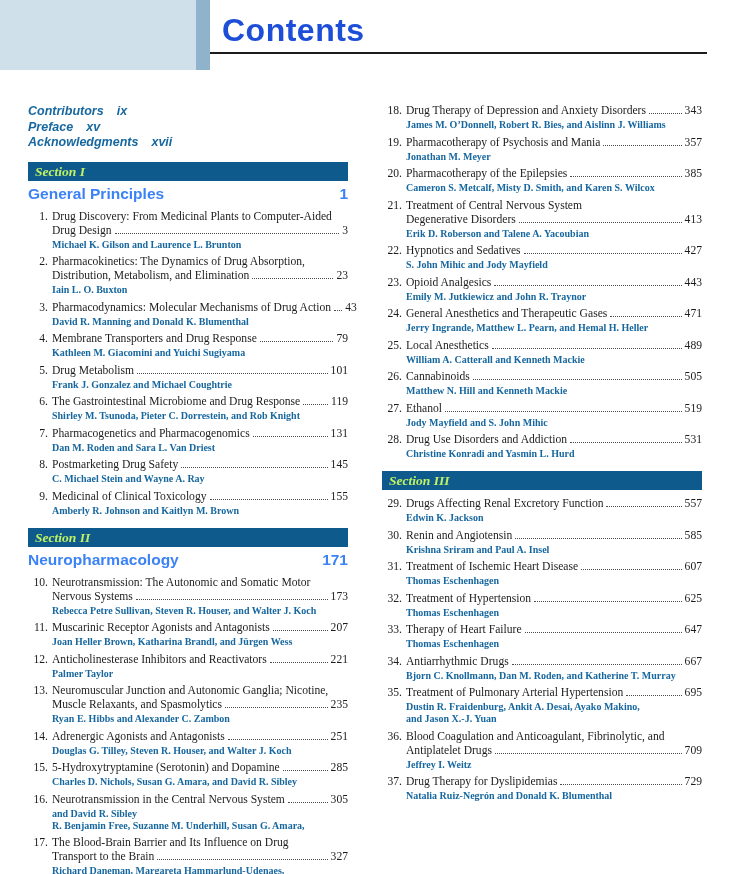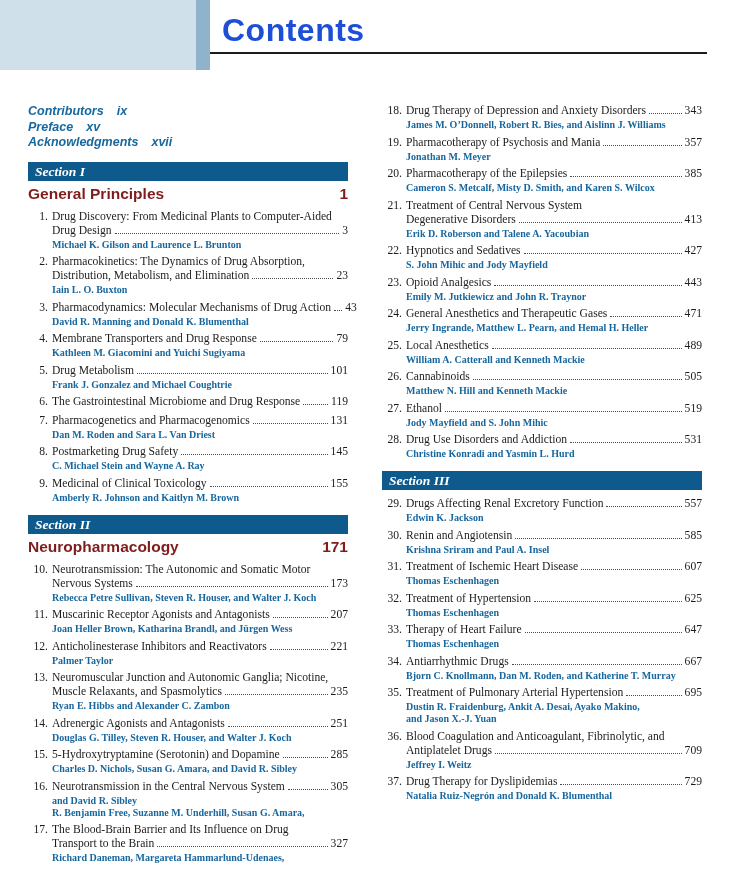--- a/index.html
+++ b/index.html
@@ -19,26 +19,26 @@
   .col { position:absolute; top:104px; width:320px; }
   .col-left  { left:28px; }
   .col-right { left:382px; }
   
   .front-matter { margin-bottom:10px; }
   .fm-item { font-style:italic; font-weight:bold; color:#16689f; font-size:12.5px; line-height:15.5px; }
   .fm-page { margin-left:13px; }
   
   .section-block { margin-top:11px; margin-bottom:7px; }
   .section-bar {
-    background:#0f5a8c; color:#ffffff; height:19px; line-height:19px; padding-left:7px;
+    background:#0f5a8c; color:#bef264; height:19px; line-height:19px; padding-left:7px;
     font-family:"Liberation Serif", serif; font-style:italic; font-weight:600; font-size:13.5px;
   }
   .section-heading {
     display:flex; align-items:flex-end; justify-content:space-between;
-    color:#7f1d1d; font-weight:bold; font-size:15.5px; line-height:18px; margin-top:4px;
+    color:#3b82f6; font-weight:bold; font-size:15.5px; line-height:18px; margin-top:4px;
   }
   .section-title-lines div { white-space:nowrap; }
   .section-page { flex:none; padding-left:8px; }
   
   .chapter { display:flex; margin-bottom:4.5px; font-family:"Liberation Serif", serif; font-size:11.6px; color:#1c1c1c; }
   .ch-num { width:20px; text-align:right; margin-right:4px; flex:none; line-height:14px; }
   .ch-body { flex:1; min-width:0; }
   .ch-line { line-height:14px; }
   .ch-line-last { display:flex; align-items:baseline; }
   .ch-line-text { flex:none; }
@@ -137,20 +137,23 @@
       </div>
     </div>
     <div class="chapter">
       <div class="ch-num">6.</div>
       <div class="ch-body">
         <div class="ch-line ch-line-last">
           <span class="ch-line-text">The Gastrointestinal Microbiome and Drug Response</span>
           <span class="dots"></span>
           <span class="ch-page">119</span>
         </div>
+        <div class="ch-authors">
+          <div>Shirley M. Tsunoda, Pieter C. Dorrestein, and Rob Knight</div>
+        </div>
       </div>
     </div>
     <div class="chapter">
       <div class="ch-num">7.</div>
       <div class="ch-body">
         <div class="ch-line ch-line-last">
           <span class="ch-line-text">Pharmacogenetics and Pharmacogenomics</span>
           <span class="dots"></span>
           <span class="ch-page">131</span>
         </div>

